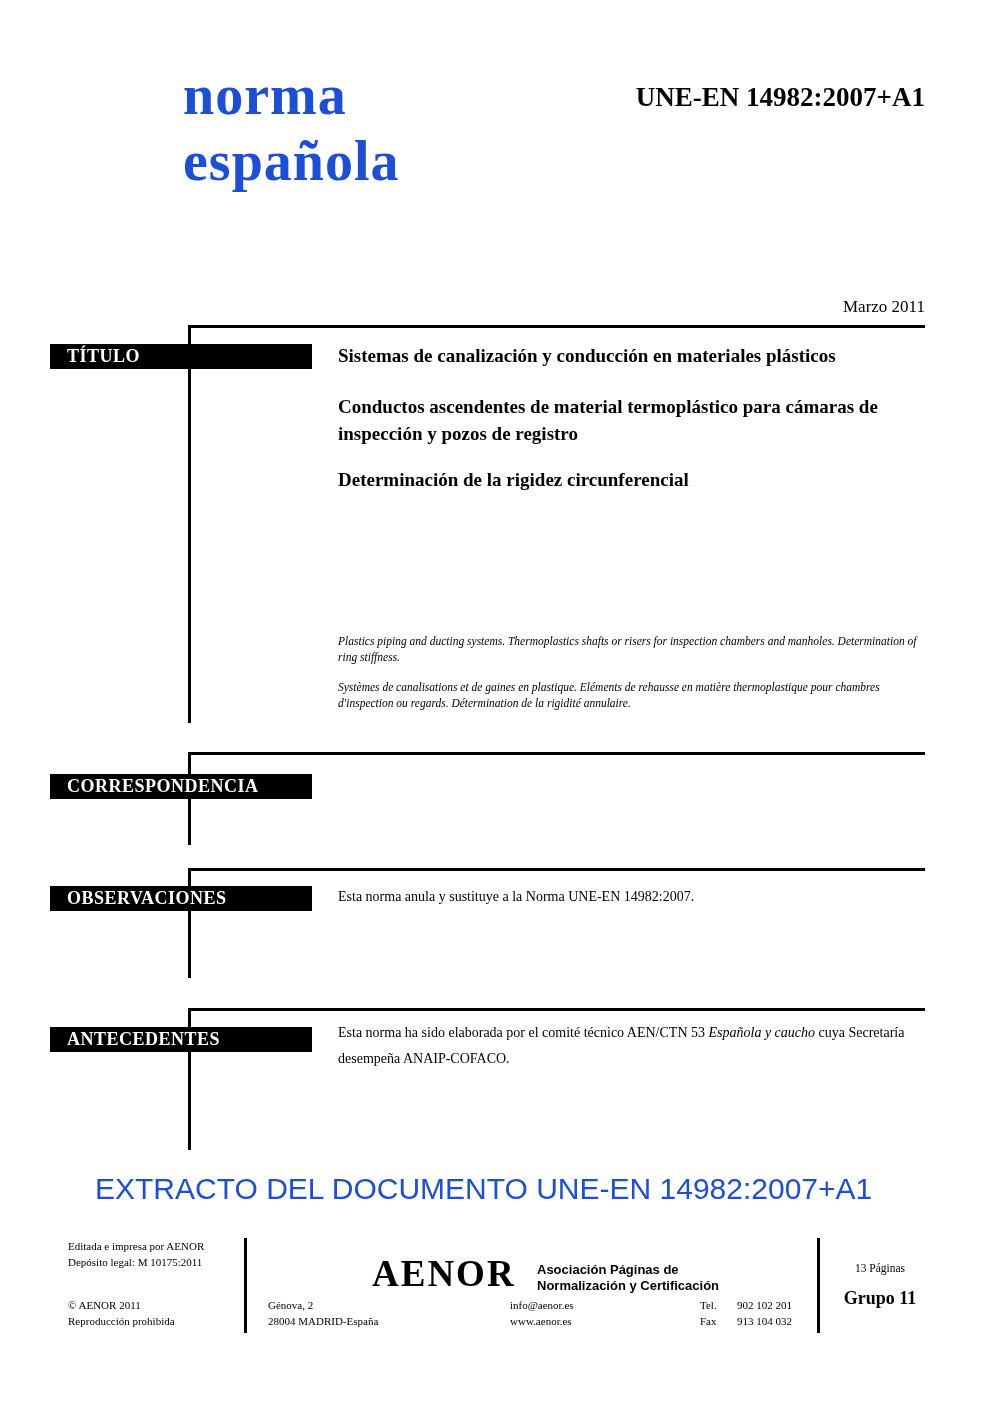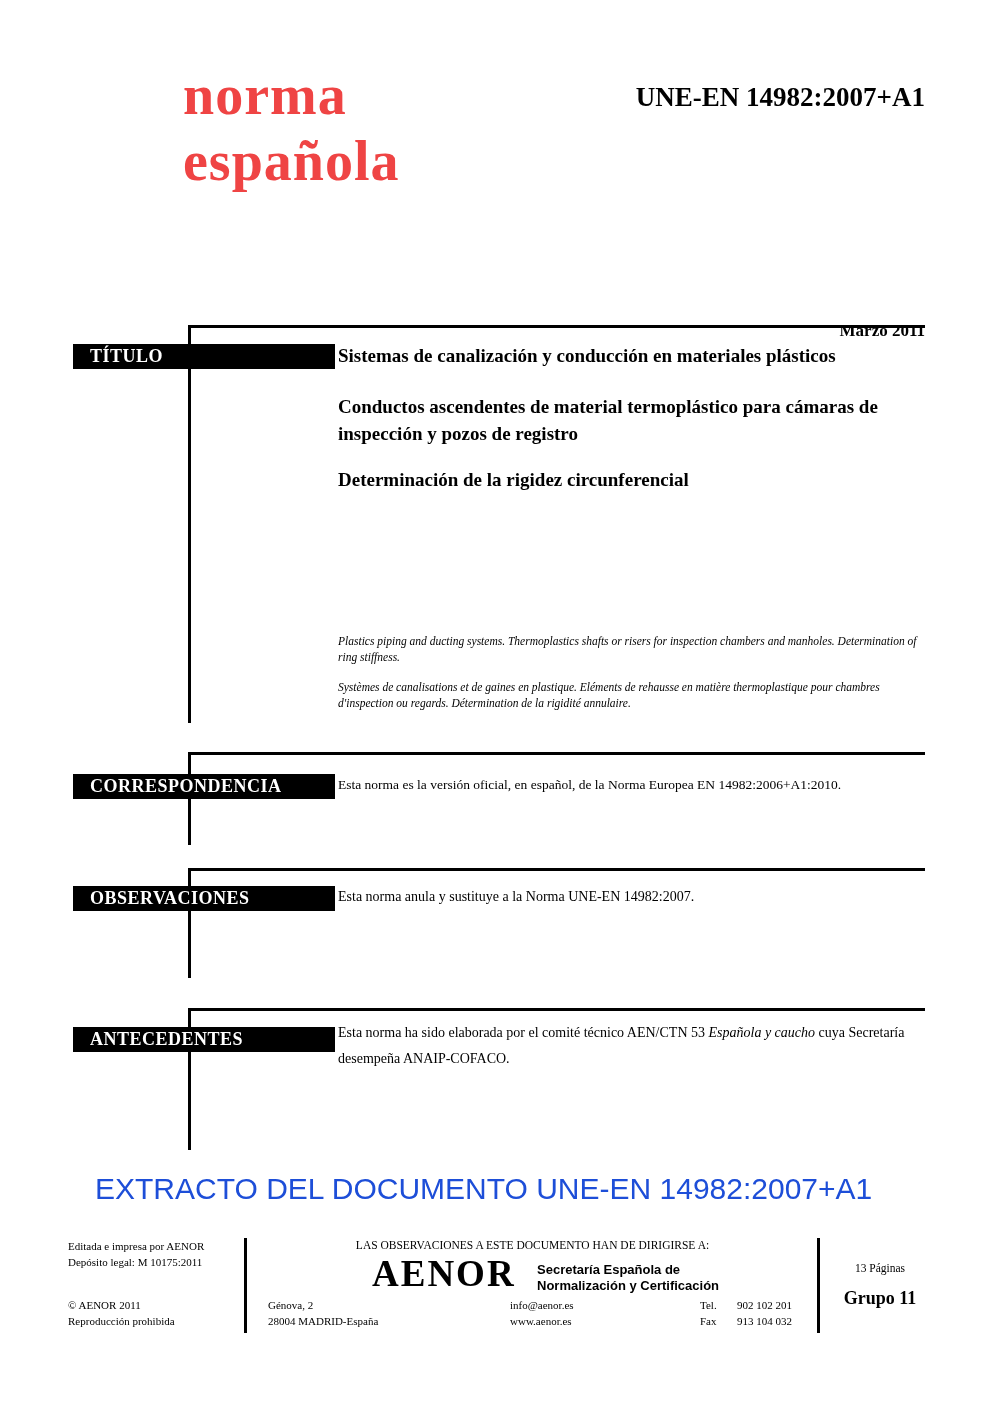--- a/index.html
+++ b/index.html
@@ -1,31 +1,31 @@
 <!DOCTYPE html>
 <html><head>
 <meta charset="utf-8">
 <style>
   html,body{margin:0;padding:0;background:#ffffff;}
   .page{position:relative;width:992px;height:1403px;background:#ffffff;overflow:hidden;
         font-family:"Liberation Serif",serif;color:#000;}
 
   
   .brand{position:absolute;left:183px;top:62px;font-size:56px;font-weight:bold;
-         color:#ef4444;line-height:66px;letter-spacing:1px;}
+         color:#1d4ed8;line-height:66px;letter-spacing:1px;}
   .doc-code{position:absolute;right:67px;top:82px;font-size:27px;font-weight:bold;
             white-space:nowrap;}
-  .date{position:absolute;right:67px;top:297px;font-size:17px;font-weight:bold;margin-top:24px;}
+  .date{position:absolute;right:67px;top:297px;font-size:17px;font-weight:normal;}
 
   
   .hrule{position:absolute;height:3px;background:#000;left:188px;width:737px;}
   .vrule{position:absolute;width:3px;background:#000;left:188px;}
 
   
-  .bar{position:absolute;left:73px;width:262px;height:25px;background:#000;
+  .bar{position:absolute;left:50px;width:262px;height:25px;background:#000;
        color:#fff;font-weight:bold;font-size:18px;line-height:25px;padding-left:17px;
        box-sizing:border-box;letter-spacing:.5px;white-space:nowrap;}
 
   
   .sec-text{position:absolute;left:338px;width:592px;font-size:13.5px;line-height:17px;}
   .title-line{position:absolute;left:338px;width:592px;font-size:19px;font-weight:bold;
               line-height:27px;margin:0;}
   .lang{position:absolute;left:338px;width:592px;font-size:11.5px;font-style:italic;
         line-height:16px;}
   .ant-text{position:absolute;left:338px;width:592px;font-size:14px;line-height:26px;}
@@ -69,21 +69,20 @@
   <p class="title-line" style="top:342px;">Sistemas de canalización y conducción en materiales plásticos</p>
   <p class="title-line" style="top:393px;">Conductos ascendentes de material termoplástico para cámaras de inspección y pozos de registro</p>
   <p class="title-line" style="top:466px;">Determinación de la rigidez circunferencial</p>
 
   <div class="lang" style="top:633px;font-style:italic;">Plastics piping and ducting systems. Thermoplastics shafts or risers for inspection chambers and manholes. Determination of ring stiffness.</div>
   <div class="lang" style="top:679px;">Systèmes de canalisations et de gaines en plastique. Eléments de rehausse en matière thermoplastique pour chambres d'inspection ou regards. Détermination de la rigidité annulaire.</div>
 
   <div class="hrule" style="top:752px;"></div>
   <div class="vrule" style="top:752px;height:93px;"></div>
   <div class="bar" style="top:774px;">CORRESPONDENCIA</div>
-  <div class="sec-text" style="top:776px;">Esta norma es la versión oficial, en español, de la Norma Europea EN 14982:2006+A1:2010.</div>
 
   <div class="hrule" style="top:868px;"></div>
   <div class="vrule" style="top:868px;height:110px;"></div>
   <div class="bar" style="top:886px;">OBSERVACIONES</div>
   <div class="sec-text" style="top:888px;font-size:14px;">Esta norma anula y sustituye a la Norma UNE-EN 14982:2007.</div>
 
   <div class="hrule" style="top:1008px;"></div>
   <div class="vrule" style="top:1008px;height:142px;"></div>
   <div class="bar" style="top:1027px;">ANTECEDENTES</div>
   <div class="ant-text" style="top:1020px;"><span>Esta norma ha sido elaborada por el comité técnico AEN/CTN 53 </span><em>Española y caucho</em><span> cuya Secretaría desempeña ANAIP-COFACO.</span></div>
@@ -95,24 +94,23 @@
 
   <div class="foot" style="position:absolute;left:68px;top:1238px;">
     <div>Editada e impresa por AENOR</div>
     <div>Depósito legal: M 10175:2011</div>
   </div>
   <div class="foot" style="position:absolute;left:68px;top:1297px;">
     <div>© AENOR 2011</div>
     <div>Reproducción prohibida</div>
   </div>
 
-  <div class="foot-notice">LAS OBSERVACIONES A ESTE DOCUMENTO HAN DE DIRIGIRSE A:</div>
   <div class="aenor-logo">AENOR</div>
   <div class="aenor-tag">
-    <div>Secretaría Española de</div>
+    <div>Asociación Páginas de</div>
     <div>Normalización y Certificación</div>
   </div>
 
   <div class="foot" style="position:absolute;left:268px;top:1297px;">
     <div>Génova, 2</div>
     <div>28004 MADRID-España</div>
   </div>
 
   <div class="foot" style="position:absolute;left:510px;top:1297px;">
     <div>info@aenor.es</div>

